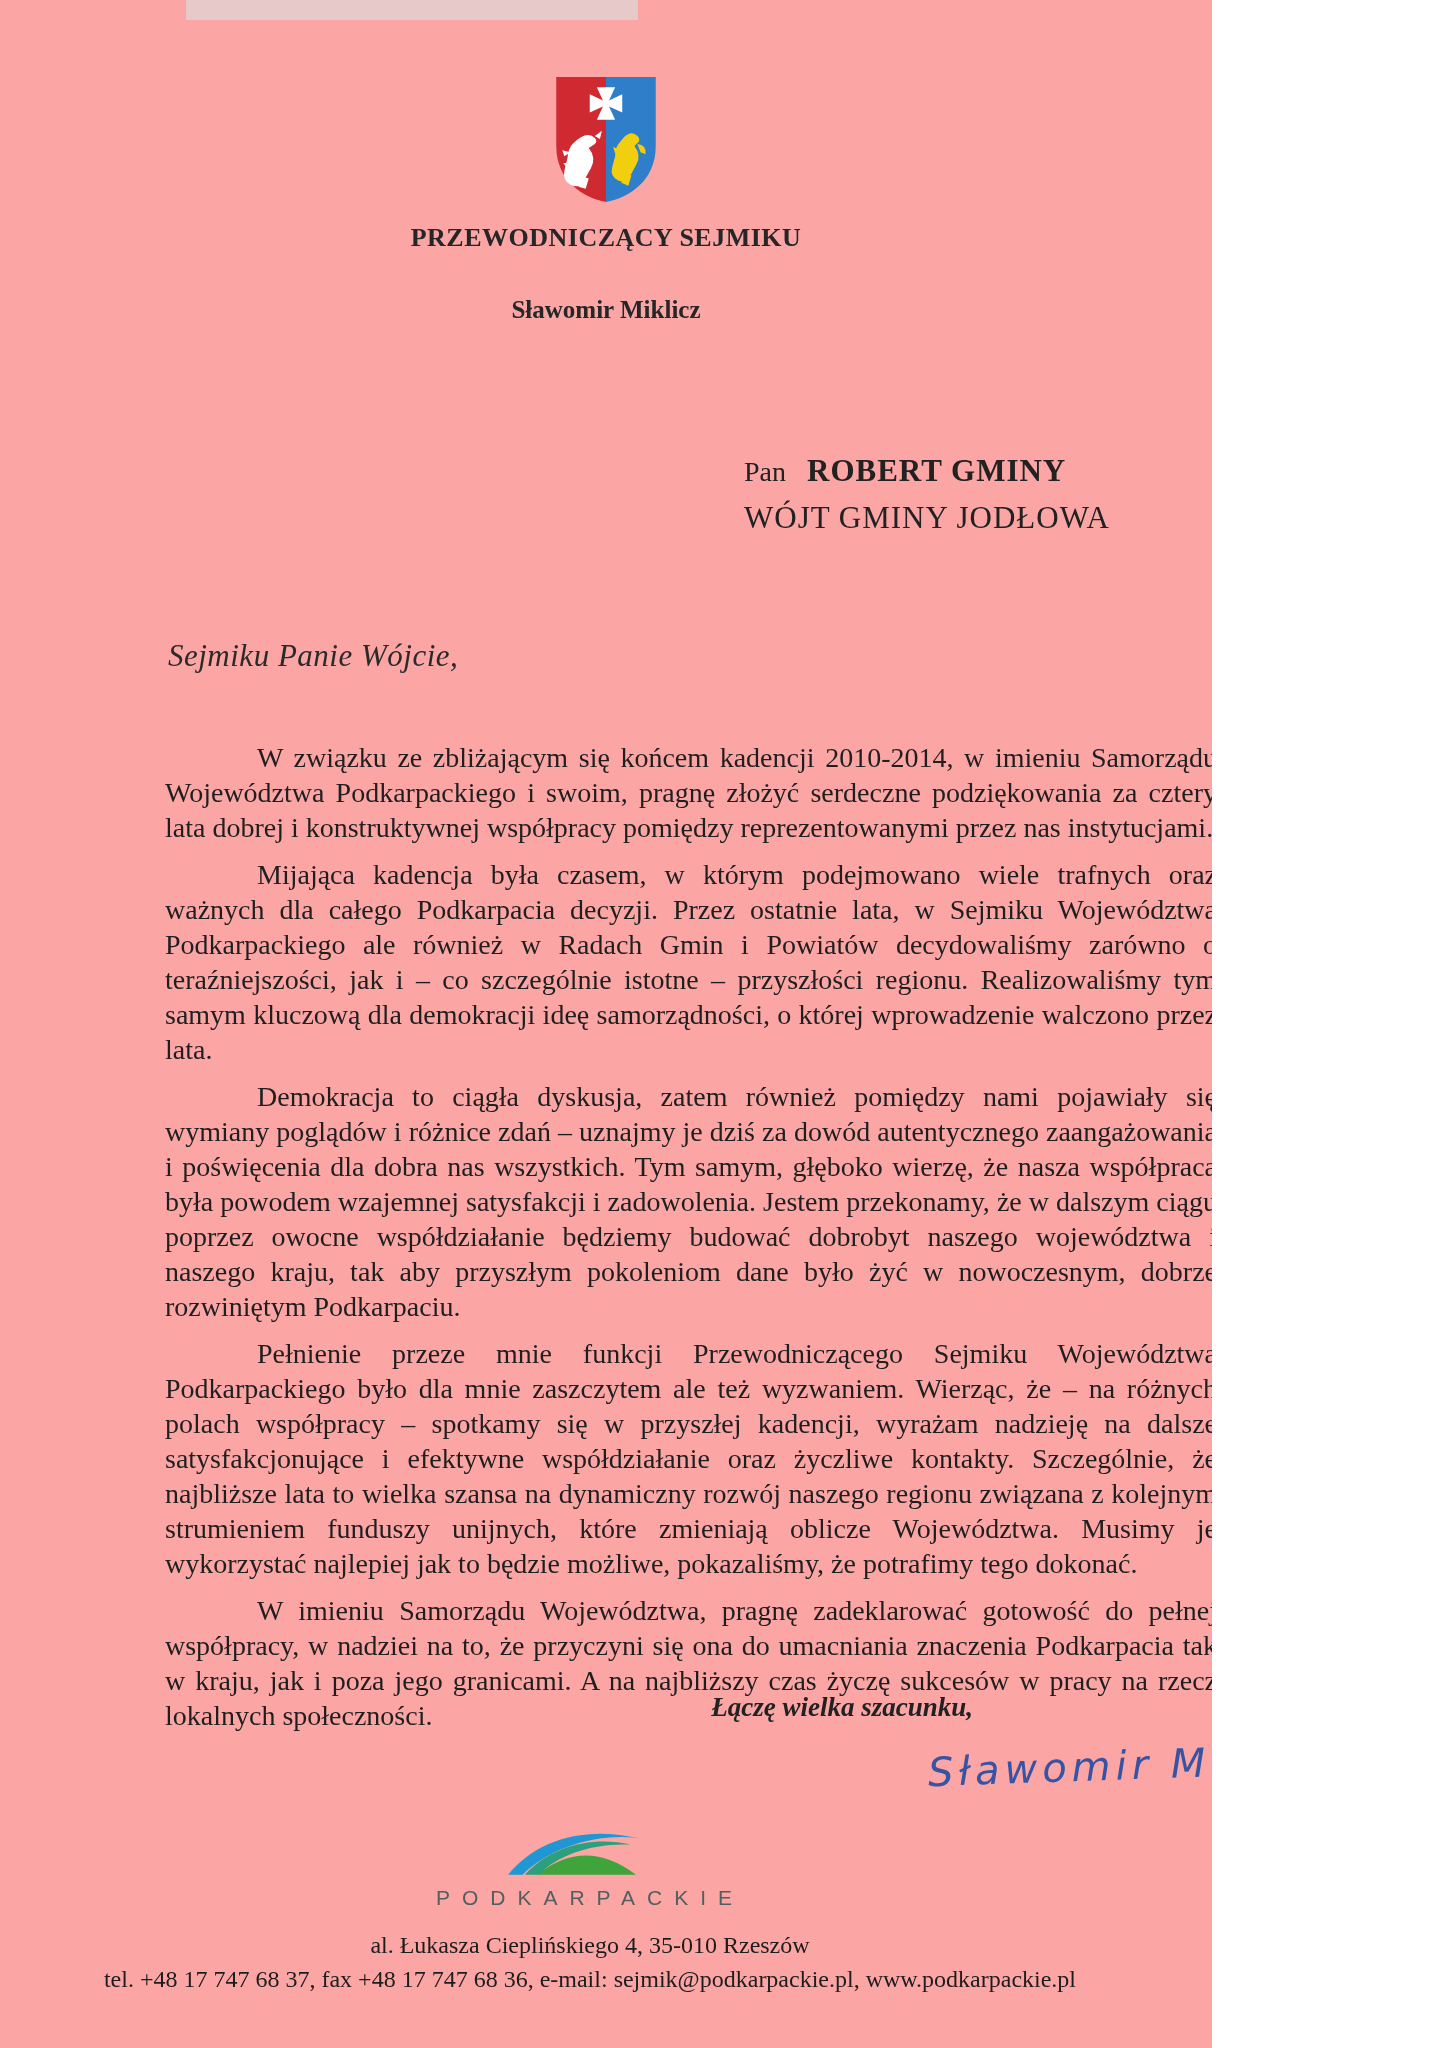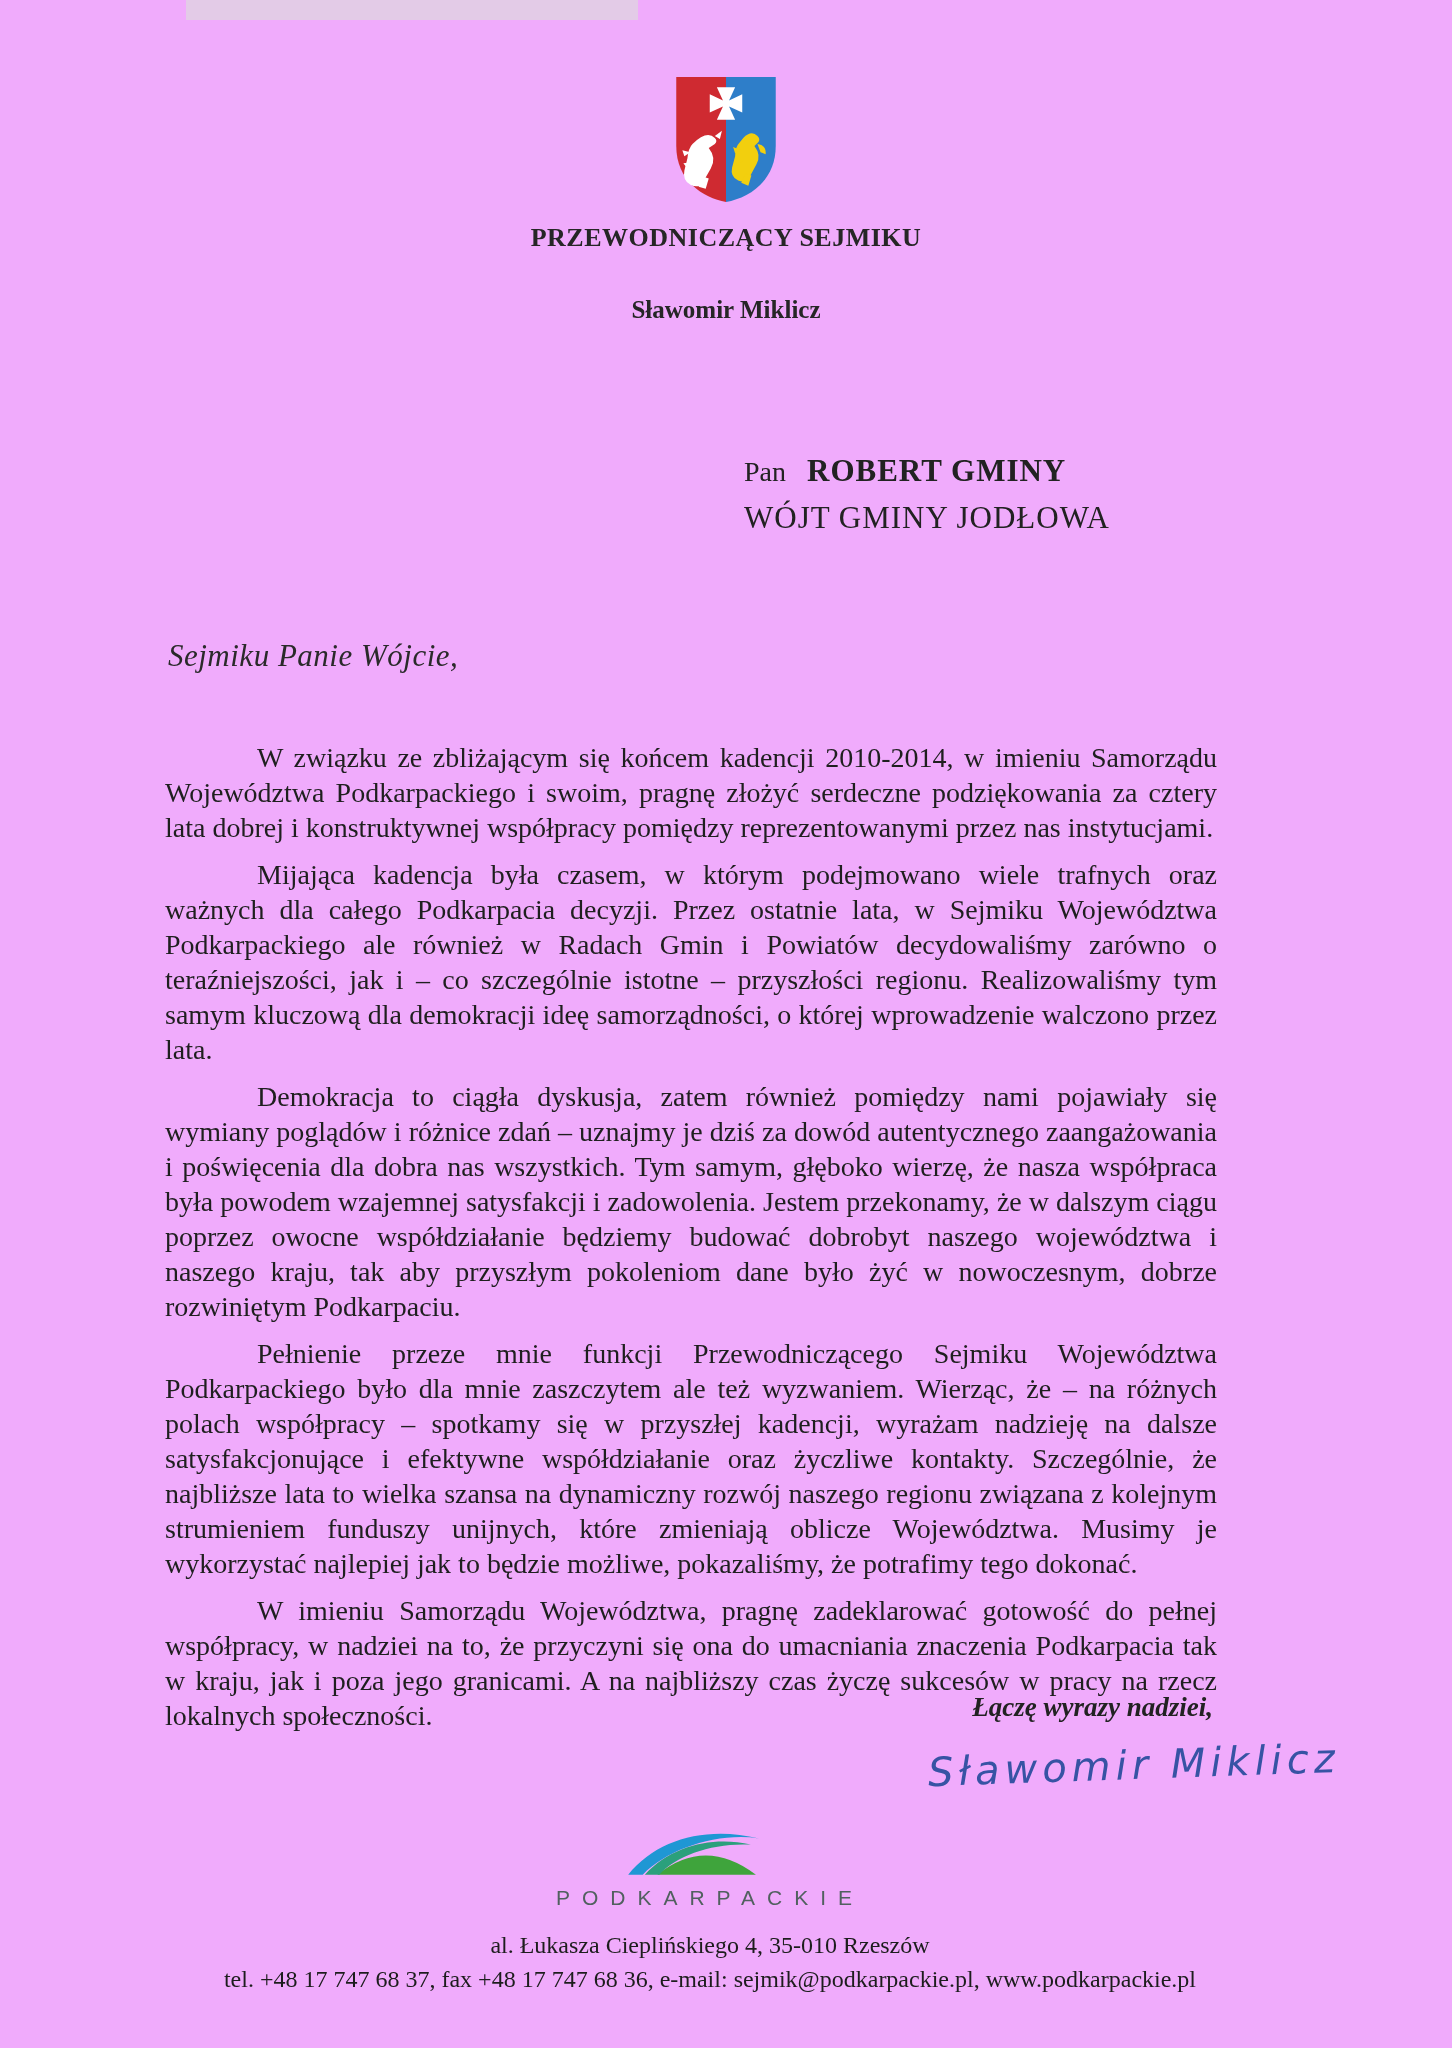--- a/index.html
+++ b/index.html
@@ -1,19 +1,19 @@
 <!DOCTYPE html>
 <html lang="pl" style="--shield-red: #cf2a31; --shield-blue: #2e7ec9; --charge-white: #ffffff; --lion-yellow: #f2cf0e; --signature-ink: #3753a4; --logo-blue: #1f97d4; --logo-green: #3fa43c; --text-ink: #1e1e1e;"><head>
 <meta charset="utf-8">
 <style>
   html,body{margin:0;padding:0;background:#ffffff;}
   .page{
     position:relative;
-    width:1452px;height:2048px;
-    background:#f0abfc;
+    width:1212px;height:2048px;
+    background:#fca5a5;
     font-family:"Liberation Serif", serif;
     color:var(--text-ink,#1e1e1e);
     overflow:hidden;
   }
   
   .scan-artifact{position:absolute;left:186px;top:0;width:452px;height:20px;background:#dbdbdb;opacity:.65;}
 
   
   .crest{position:absolute;left:50%;top:73px;transform:translateX(-50%);width:112px;height:134px;}
   .crest .half-red{fill:var(--shield-red,#cf2a31);}
@@ -121,21 +121,21 @@
   <div class="salutation">Sejmiku Panie Wójcie,</div>
 
   <div class="letter-body">
     <p>W związku ze zbliżającym się końcem kadencji 2010-2014, w imieniu Samorządu Województwa Podkarpackiego i swoim, pragnę złożyć serdeczne podziękowania za cztery lata dobrej i konstruktywnej współpracy pomiędzy reprezentowanymi przez nas instytucjami.</p>
     <p>Mijająca kadencja była czasem, w którym podejmowano wiele trafnych oraz ważnych dla całego Podkarpacia decyzji. Przez ostatnie lata, w Sejmiku Województwa Podkarpackiego ale również w Radach Gmin i Powiatów decydowaliśmy zarówno o teraźniejszości, jak i – co szczególnie istotne – przyszłości regionu. Realizowaliśmy tym samym kluczową dla demokracji ideę samorządności, o której wprowadzenie walczono przez lata.</p>
     <p>Demokracja to ciągła dyskusja, zatem również pomiędzy nami pojawiały się wymiany poglądów i różnice zdań – uznajmy je dziś za dowód autentycznego zaangażowania i poświęcenia dla dobra nas wszystkich. Tym samym, głęboko wierzę, że nasza współpraca była powodem wzajemnej satysfakcji i zadowolenia. Jestem przekonamy, że w dalszym ciągu poprzez owocne współdziałanie będziemy budować dobrobyt naszego województwa i naszego kraju, tak aby przyszłym pokoleniom dane było żyć w nowoczesnym, dobrze rozwiniętym Podkarpaciu.</p>
     <p>Pełnienie przeze mnie funkcji Przewodniczącego Sejmiku Województwa Podkarpackiego było dla mnie zaszczytem ale też wyzwaniem. Wierząc, że – na różnych polach współpracy – spotkamy się w przyszłej kadencji, wyrażam nadzieję na dalsze satysfakcjonujące i efektywne współdziałanie oraz życzliwe kontakty. Szczególnie, że najbliższe lata to wielka szansa na dynamiczny rozwój naszego regionu związana z kolejnym strumieniem funduszy unijnych, które zmieniają oblicze Województwa. Musimy je wykorzystać najlepiej jak to będzie możliwe, pokazaliśmy, że potrafimy tego dokonać.</p>
     <p>W imieniu Samorządu Województwa, pragnę zadeklarować gotowość do pełnej współpracy, w nadziei na to, że przyczyni się ona do umacniania znaczenia Podkarpacia tak w kraju, jak i poza jego granicami. A na najbliższy czas życzę sukcesów w pracy na rzecz lokalnych społeczności.</p>
   </div>
 
-  <div class="valediction">Łączę wyrazy nadziei,</div>
+  <div class="valediction">Łączę wielka szacunku,</div>
   <div class="signature">Sławomir Miklicz</div>
 
   <div class="footer-logo">
     <svg viewBox="0 0 150 52" aria-hidden="true">
       <path class="logo-green" d="M30,45 Q76,8 125,45 Z"></path>
       <path class="logo-teal" d="M18,45 C45,16 85,8 120,16 C85,14 48,26 32,45 Z"></path>
       <path class="logo-blue" d="M2,45 C30,10 78,-2 128,10 C88,4 40,20 16,45 Z"></path>
     </svg>
   </div>
   <div class="logo-wordmark">PODKARPACKIE</div>

